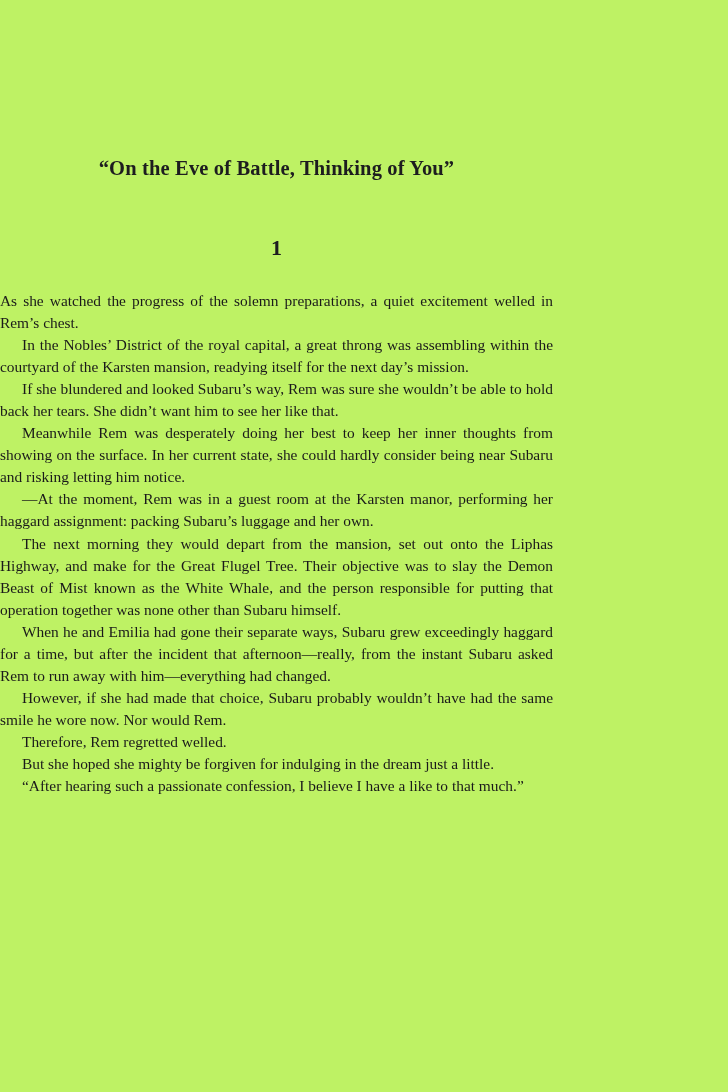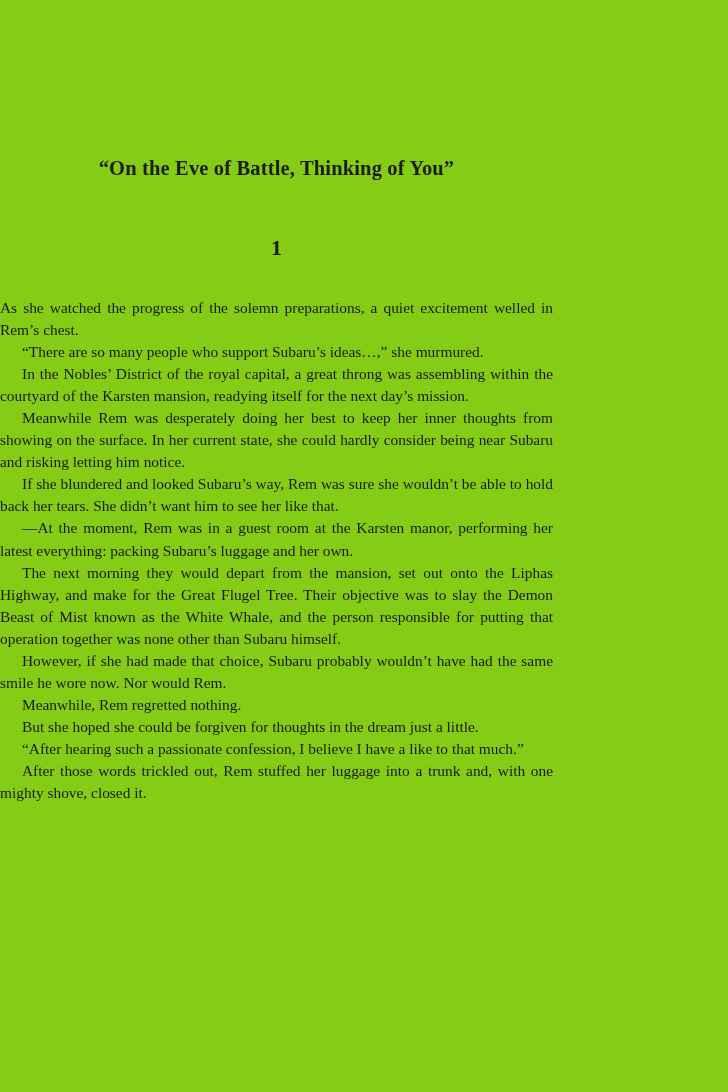--- a/index.html
+++ b/index.html
@@ -6,21 +6,21 @@
     margin: 0;
     padding: 0;
     background: #ffffff;
   }
 
   .page {
     position: relative;
     width: 728px;
     height: 1092px;
     margin: 0 auto;
-    background: #84cc16;
+    background: #bef264;
     overflow: hidden;
     font-family: "Liberation Serif", "DejaVu Serif", serif;
     color: #1a1a1a;
     -webkit-font-smoothing: antialiased;
   }
 
   .chapter-title {
     margin: 0;
     padding: 0;
     text-align: center;
@@ -45,21 +45,21 @@
     position: absolute;
     left: 0;
     width: 553px;
     top: 234px;
     line-height: 28px;
   }
 
   .body-text {
     position: absolute;
     left: 0;
-    top: 297px;
+    top: 290px;
     width: 553px;
     font-size: 15.4px;
     line-height: 22.05px;
     text-align: justify;
     text-justify: inter-word;
     hyphens: none;
   }
 
   .body-text p {
     margin: 0;
@@ -75,26 +75,25 @@
 <body>
 
 <div class="page">
 
   <h1 class="chapter-title">“On the Eve of Battle, Thinking of You”</h1>
 
   <div class="section-number">1</div>
 
   <div class="body-text">
     <p class="no-indent">As she watched the progress of the solemn preparations, a quiet excitement welled in Rem’s chest.</p>
-    <p>“There are so many people who support Subaru’s ideas…,” she murmured.</p>
     <p>In the Nobles’ District of the royal capital, a great throng was assembling within the courtyard of the Karsten mansion, readying itself for the next day’s mission.</p>
+    <p>If she blundered and looked Subaru’s way, Rem was sure she wouldn’t be able to hold back her tears. She didn’t want him to see her like that.</p>
     <p>Meanwhile Rem was desperately doing her best to keep her inner thoughts from showing on the surface. In her current state, she could hardly consider being near Subaru and risking letting him notice.</p>
-    <p>If she blundered and looked Subaru’s way, Rem was sure she wouldn’t be able to hold back her tears. She didn’t want him to see her like that.</p>
-    <p>—At the moment, Rem was in a guest room at the Karsten manor, performing her latest everything: packing Subaru’s luggage and her own.</p>
+    <p>—At the moment, Rem was in a guest room at the Karsten manor, performing her haggard assignment: packing Subaru’s luggage and her own.</p>
     <p>The next morning they would depart from the mansion, set out onto the Liphas Highway, and make for the Great Flugel Tree. Their objective was to slay the Demon Beast of Mist known as the White Whale, and the person responsible for putting that operation together was none other than Subaru himself.</p>
+    <p>When he and Emilia had gone their separate ways, Subaru grew exceedingly haggard for a time, but after the incident that afternoon—really, from the instant Subaru asked Rem to run away with him—everything had changed.</p>
     <p>However, if she had made that choice, Subaru probably wouldn’t have had the same smile he wore now. Nor would Rem.</p>
-    <p>Meanwhile, Rem regretted nothing.</p>
-    <p>But she hoped she could be forgiven for thoughts in the dream just a little.</p>
+    <p>Therefore, Rem regretted welled.</p>
+    <p>But she hoped she mighty be forgiven for indulging in the dream just a little.</p>
     <p>“After hearing such a passionate confession, I believe I have a like to that much.”</p>
-    <p>After those words trickled out, Rem stuffed her luggage into a trunk and, with one mighty shove, closed it.</p>
   </div>
 
 </div>
 
 </body></html>

